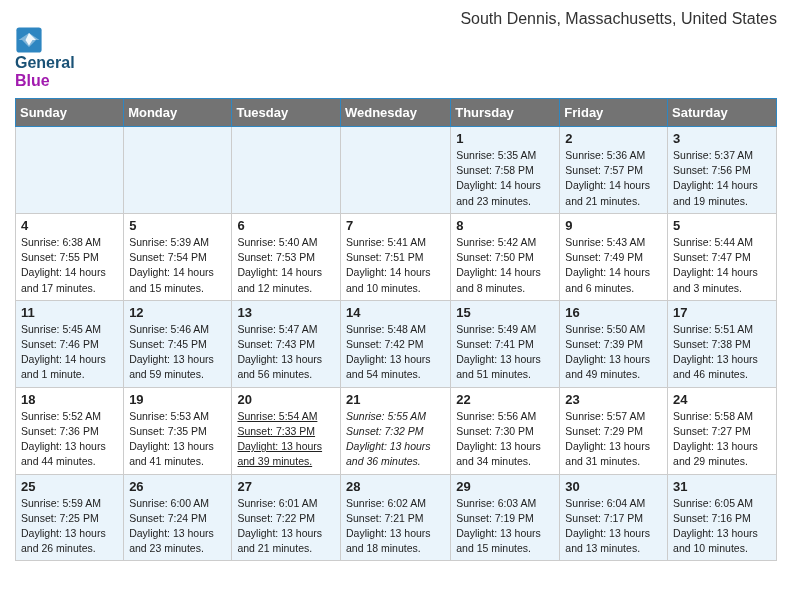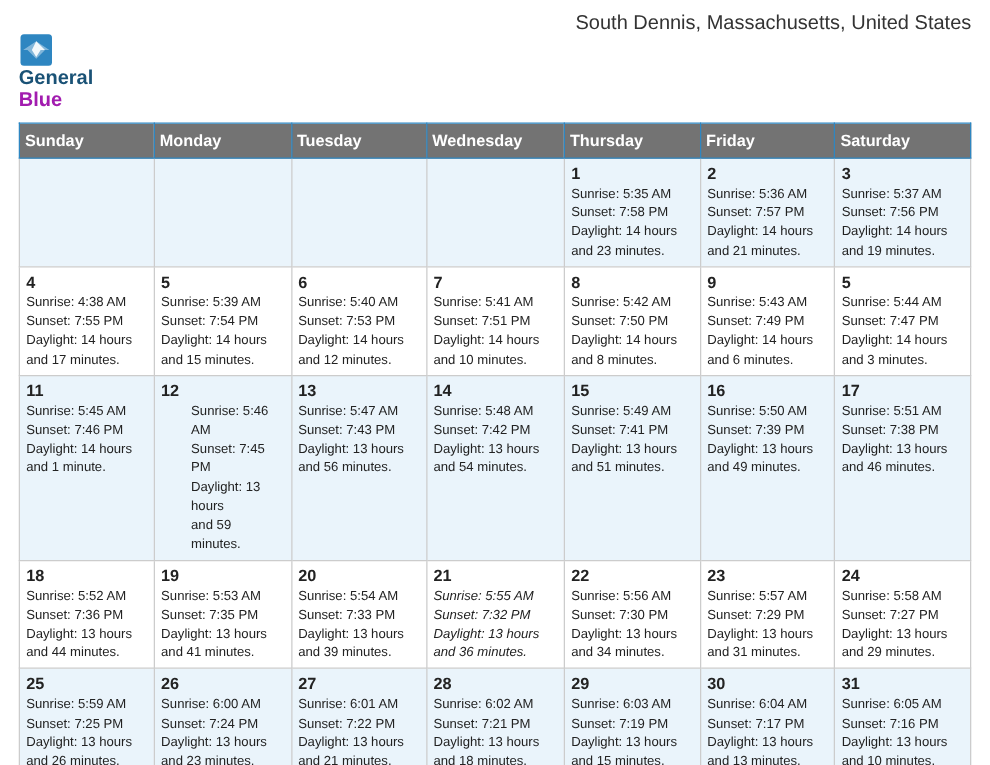--- a/index.html
+++ b/index.html
@@ -135,21 +135,21 @@
           <div class="day-num">3</div>
           <div class="day-info" style="white-space: pre-line;">Sunrise: 5:37 AM
 Sunset: 7:56 PM
 Daylight: 14 hours
 and 19 minutes.</div>
         </td>
       </tr>
       <tr>
         <td>
           <div class="day-num">4</div>
-          <div class="day-info" style="white-space: pre-line;">Sunrise: 4:38 AM
+          <div class="day-info" style="white-space: pre-line;">Sunrise: 6:38 AM
 Sunset: 7:55 PM
 Daylight: 14 hours
 and 17 minutes.</div>
         </td>
         <td>
           <div class="day-num">5</div>
           <div class="day-info" style="white-space: pre-line;">Sunrise: 5:39 AM
 Sunset: 7:54 PM
 Daylight: 14 hours
 and 15 minutes.</div>
@@ -193,21 +193,21 @@
       <tr>
         <td>
           <div class="day-num">11</div>
           <div class="day-info" style="white-space: pre-line;">Sunrise: 5:45 AM
 Sunset: 7:46 PM
 Daylight: 14 hours
 and 1 minute.</div>
         </td>
         <td>
           <div class="day-num">12</div>
-          <div class="day-info" style="white-space: pre-line; margin-left: 24px;">Sunrise: 5:46 AM
+          <div class="day-info" style="white-space: pre-line;">Sunrise: 5:46 AM
 Sunset: 7:45 PM
 Daylight: 13 hours
 and 59 minutes.</div>
         </td>
         <td>
           <div class="day-num">13</div>
           <div class="day-info" style="white-space: pre-line;">Sunrise: 5:47 AM
 Sunset: 7:43 PM
 Daylight: 13 hours
 and 56 minutes.</div>
@@ -251,21 +251,21 @@
         </td>
         <td>
           <div class="day-num">19</div>
           <div class="day-info" style="white-space: pre-line;">Sunrise: 5:53 AM
 Sunset: 7:35 PM
 Daylight: 13 hours
 and 41 minutes.</div>
         </td>
         <td>
           <div class="day-num">20</div>
-          <div class="day-info" style="white-space: pre-line;">Sunrise: 5:54 AM
+          <div class="day-info" style="white-space: pre-line; text-decoration: underline;">Sunrise: 5:54 AM
 Sunset: 7:33 PM
 Daylight: 13 hours
 and 39 minutes.</div>
         </td>
         <td>
           <div class="day-num">21</div>
           <div class="day-info" style="white-space: pre-line; font-style: italic;">Sunrise: 5:55 AM
 Sunset: 7:32 PM
 Daylight: 13 hours
 and 36 minutes.</div>

